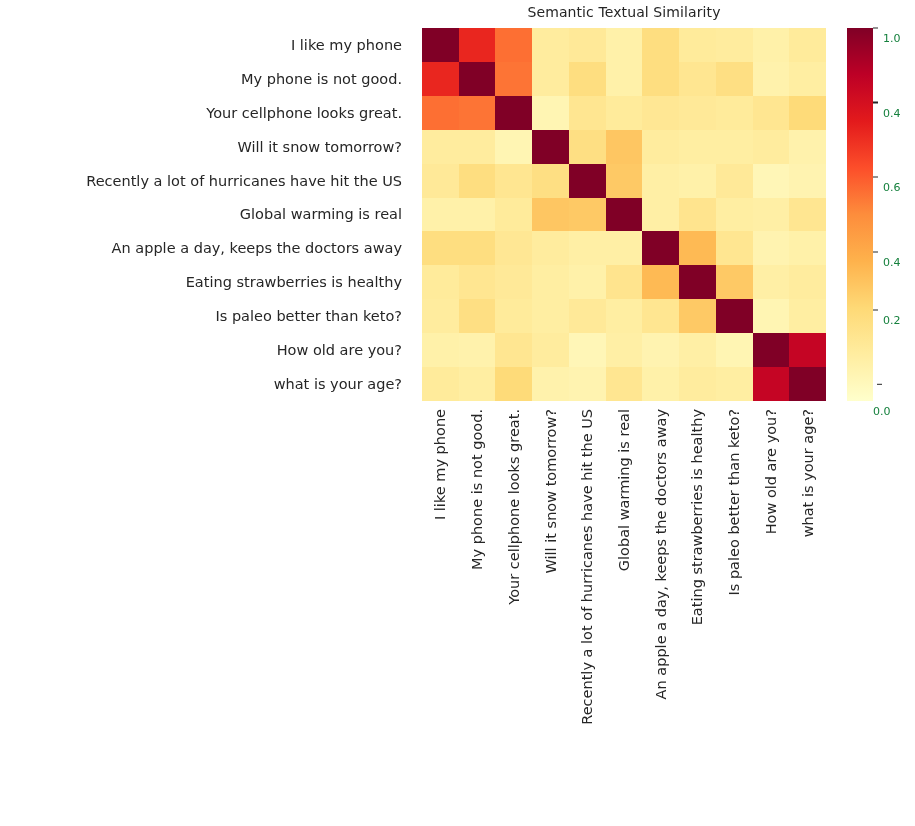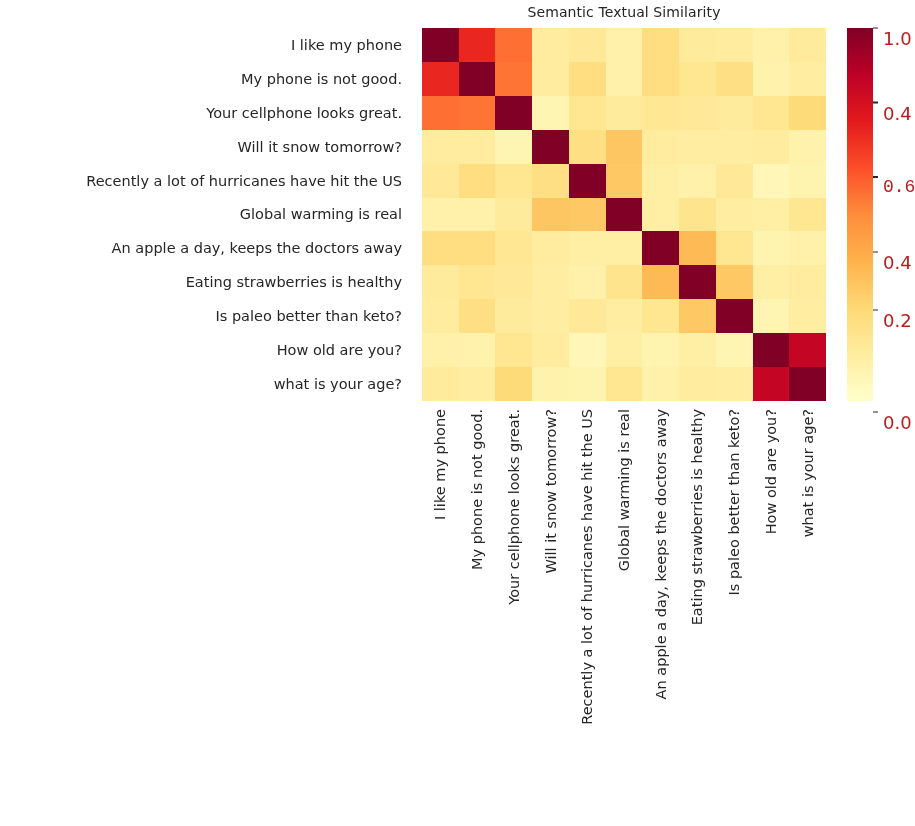--- a/index.html
+++ b/index.html
@@ -140,22 +140,22 @@
     white-space: nowrap;
   }
   .cb-tick-mark {
     display: inline-block;
     width: 5px;
     height: 1.4px;
     background: #262626;
     margin-right: 5px;
   }
   .cb-tick-label {
-    font-size: 18px;
-    color: #b91c1c;
+    font-size: 11px;
+    color: #15803d;
     margin-top: 20px;
   }
 </style>
 </head>
 <body>
 
 <div id="figure">
 
   <div id="chart-title">Semantic Textual Similarity</div>
 
@@ -329,33 +329,33 @@
         <div class="x-tick">How old are you?</div>
       </div>
       <div class="x-tick-slot">
         <div class="x-tick">what is your age?</div>
       </div>
     </div>
 
   <div id="colorbar-wrap">
     <div id="colorbar-gradient"></div>
     <div id="colorbar-ticks">
-        <div class="cb-tick" style="top: 384px;">
+        <div class="cb-tick" style="top: 373px; flex-direction: column;">
           <span class="cb-tick-mark"></span>
           <span class="cb-tick-label">0.0</span>
         </div>
         <div class="cb-tick" style="top: 282px;">
           <span class="cb-tick-mark"></span>
           <span class="cb-tick-label">0.2</span>
         </div>
         <div class="cb-tick" style="top: 223.8px;">
           <span class="cb-tick-mark"></span>
           <span class="cb-tick-label">0.4</span>
         </div>
-        <div class="cb-tick" style="top: 149.2px; font-family: Liberation Mono, monospace;">
+        <div class="cb-tick" style="top: 149.2px;">
           <span class="cb-tick-mark"></span>
           <span class="cb-tick-label">0.6</span>
         </div>
         <div class="cb-tick" style="top: 74.6px;">
           <span class="cb-tick-mark"></span>
           <span class="cb-tick-label">0.4</span>
         </div>
         <div class="cb-tick" style="top: 0px;">
           <span class="cb-tick-mark"></span>
           <span class="cb-tick-label">1.0</span>

